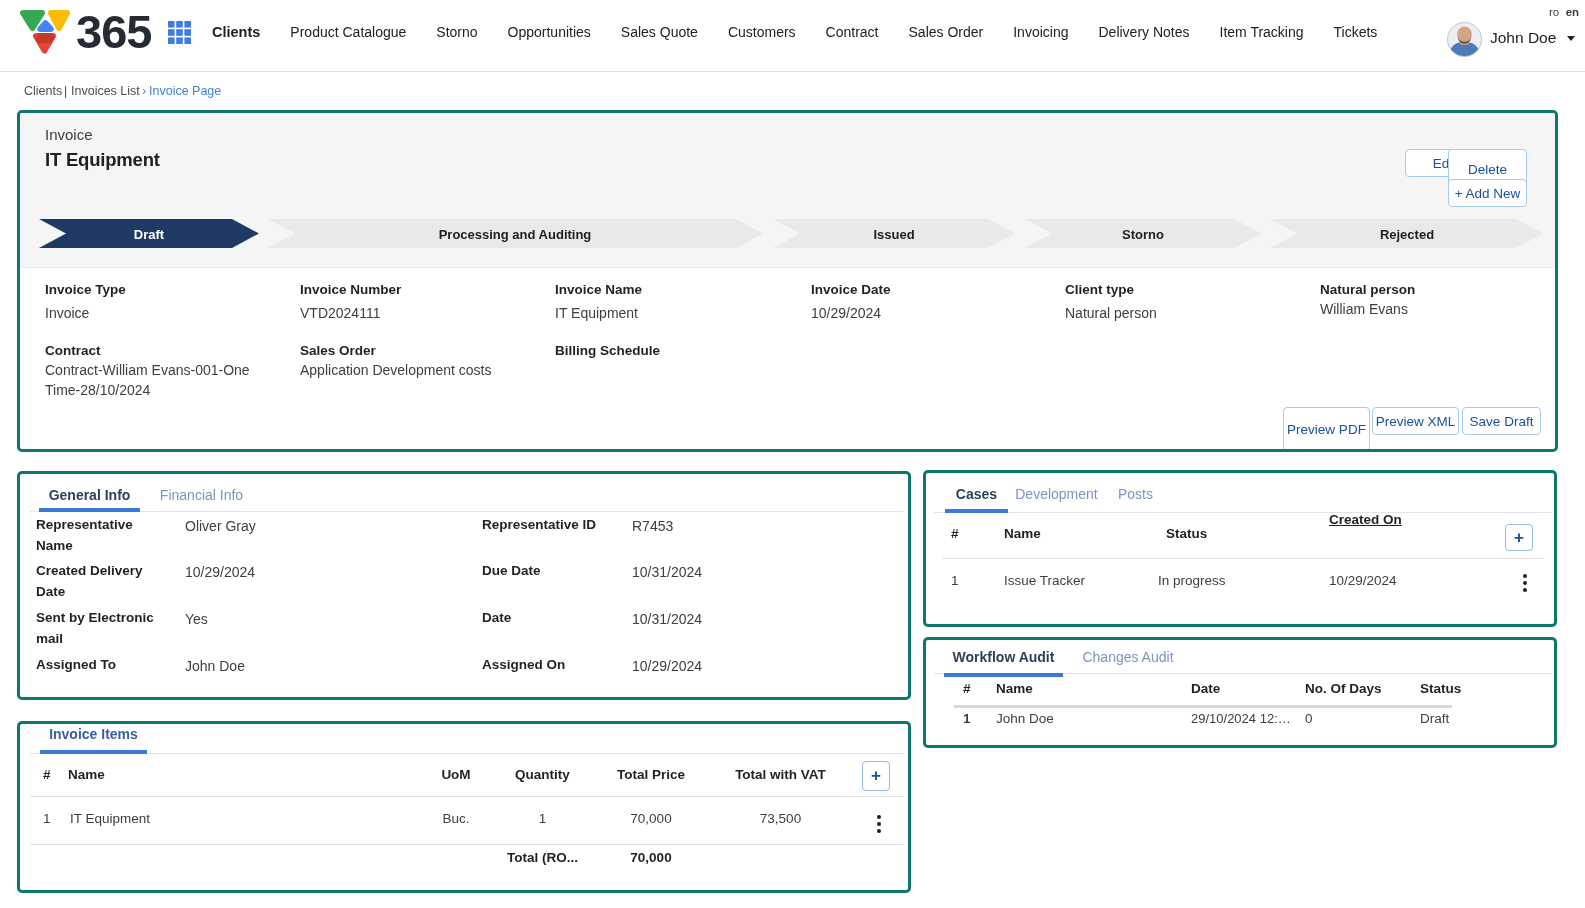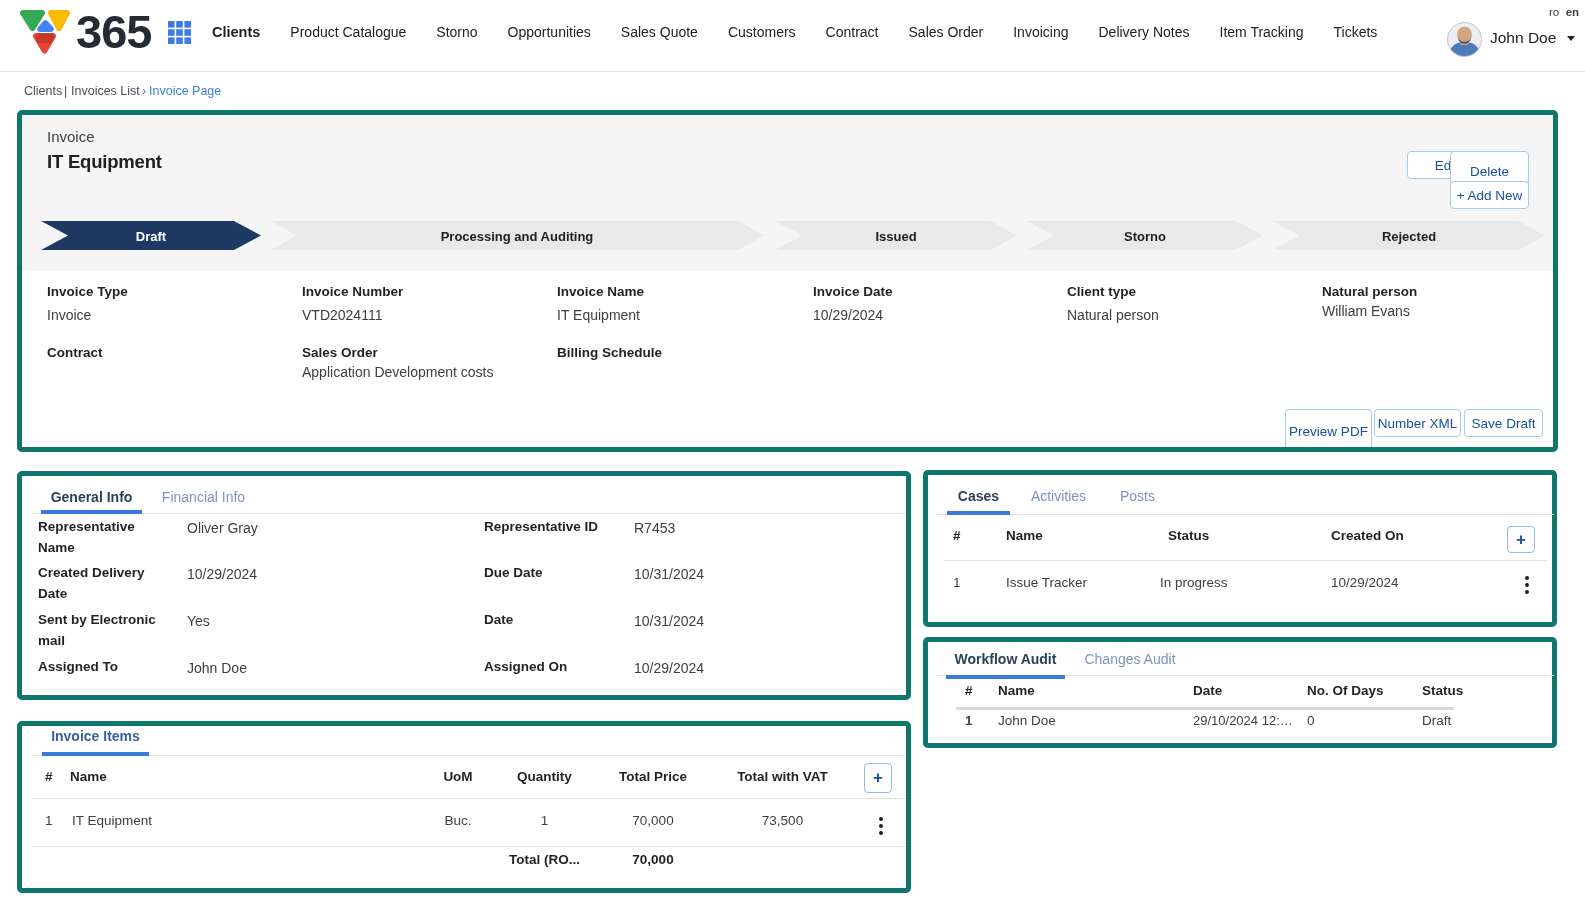--- a/index.html
+++ b/index.html
@@ -1,19 +1,19 @@
 <!DOCTYPE html>
 <html><head>
 <meta charset="utf-8">
 <style>
 * { margin:0; padding:0; box-sizing:border-box; }
 html,body { width:1585px; height:908px; background:#fff; font-family:"Liberation Sans", sans-serif; overflow:hidden; }
 #page { position:relative; width:1585px; height:908px; }
 .abs { position:absolute; }
-.card { position:absolute; background:#fff; border:5px solid #0f766e; border-radius:5px; }
+.card { position:absolute; background:#fff; border:3px solid #0f766e; border-radius:5px; }
 .lbl { font-weight:bold; font-size:13.5px; color:#1f2123; line-height:21px; }
 .val { font-size:14px; color:#3c4043; line-height:20px; }
 .btn { position:absolute; background:#fff; border:1px solid #a7cbea; border-radius:4px; color:#1a4f9e; font-size:13.5px; display:flex; align-items:center; justify-content:center; }
 .tabrow-line { position:absolute; height:1px; background:#e4e4e4; }
 .tab-active { position:absolute; font-weight:bold; font-size:14px; color:#2c4058; text-align:center; }
 .tab-inactive { position:absolute; font-size:14px; color:#7b95bd; text-align:center; }
 .tab-underline { position:absolute; height:4px; background:#3a7ad9; }
 .th { position:absolute; font-weight:bold; font-size:13.5px; color:#1f2123; }
 .td { position:absolute; font-size:13.5px; color:#3c4043; }
 .plusbtn { position:absolute; width:28px; height:30px; background:#fff; border:1px solid #92bce4; border-radius:4px; color:#174ea6; font-size:17px; font-weight:bold; display:flex; align-items:center; justify-content:center; }
@@ -139,26 +139,27 @@
   <div class="abs lbl" style="left:535px;top:166px;">Invoice Name</div>
   <div class="abs val" style="left:535px;top:190px;">IT Equipment</div>
   <div class="abs lbl" style="left:791px;top:166px;">Invoice Date</div>
   <div class="abs val" style="left:791px;top:190px;">10/29/2024</div>
   <div class="abs lbl" style="left:1045px;top:166px;">Client type</div>
   <div class="abs val" style="left:1045px;top:190px;">Natural person</div>
   <div class="abs lbl" style="left:1300px;top:166px;">Natural person</div>
   <div class="abs val" style="left:1300px;top:186px;">William Evans</div>
 
   <div class="abs lbl" style="left:25px;top:227px;">Contract</div>
+  <div class="abs val" style="left:25px;top:247px;width:230px;">Contract-William Evans-001-One Time-28/10/2024</div>
   <div class="abs lbl" style="left:280px;top:227px;">Sales Order</div>
   <div class="abs val" style="left:280px;top:247px;">Application Development costs</div>
   <div class="abs lbl" style="left:535px;top:227px;">Billing Schedule</div>
 
   <div class="btn" style="left:1263px;top:294px;width:87px;height:44px;">Preview PDF</div>
-  <div class="btn" style="left:1352px;top:294px;width:87px;height:28px;">Number XML</div>
+  <div class="btn" style="left:1352px;top:294px;width:87px;height:28px;">Preview XML</div>
   <div class="btn" style="left:1442px;top:294px;width:79px;height:28px;">Save Draft</div>
 </div>
 
 <div class="card" style="left:17px;top:471px;width:894px;height:229px;">
   <div class="tab-active" style="left:19px;top:13px;width:101px;">General Info</div>
   <div class="tab-inactive" style="left:128px;top:13px;width:107px;">Financial Info</div>
   <div class="tabrow-line" style="left:10px;top:37px;width:874px;"></div>
   <div class="tab-underline" style="left:19px;top:34px;width:101px;"></div>
   <div class="abs lbl" style="left:16px;top:40px;width:130px;">Representative Name</div>
   <div class="abs val" style="left:165px;top:42px;">Oliver Gray</div>
@@ -201,28 +202,28 @@
         <i></i>
         <i></i>
       </div>
   <div class="sep" style="left:10px;top:120px;width:874px;"></div>
   <div class="th" style="left:475px;top:126px;width:95px;text-align:center;">Total (RO...</div>
   <div class="th" style="left:579px;top:126px;width:104px;text-align:center;">70,000</div>
 </div>
 
 <div class="card" style="left:923px;top:470px;width:634px;height:157px;">
   <div class="tab-active" style="left:19px;top:13px;width:63px;">Cases</div>
-  <div class="tab-inactive" style="left:88px;top:13px;width:85px;">Activities</div>
+  <div class="tab-inactive" style="left:88px;top:13px;width:85px;">Development</div>
   <div class="tab-inactive" style="left:178px;top:13px;width:63px;">Posts</div>
   <div class="tabrow-line" style="left:8px;top:39px;width:618px;"></div>
   <div class="tab-underline" style="left:19px;top:36px;width:63px;"></div>
   <div class="th" style="left:25px;top:53px;">#</div>
   <div class="th" style="left:78px;top:53px;">Name</div>
   <div class="th" style="left:240px;top:53px;">Status</div>
-  <div class="th" style="left:403px;top:53px;">Created On</div>
+  <div class="th" style="left:403px;top:39px;text-decoration:underline;">Created On</div>
   <div class="plusbtn" style="left:579px;top:51px;height:27px;">+</div>
   <div class="sep" style="left:16px;top:85px;width:603px;"></div>
   <div class="td" style="left:25px;top:100px;">1</div>
   <div class="td" style="left:78px;top:100px;">Issue Tracker</div>
   <div class="td" style="left:232px;top:100px;">In progress</div>
   <div class="td" style="left:403px;top:100px;">10/29/2024</div>
   <div class="dots" style="left:597px;top:101px;">
         <i></i>
         <i></i>
         <i></i>

